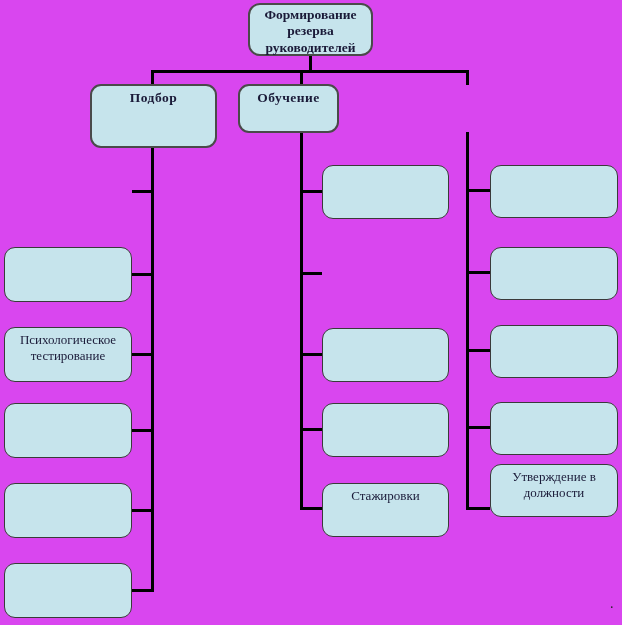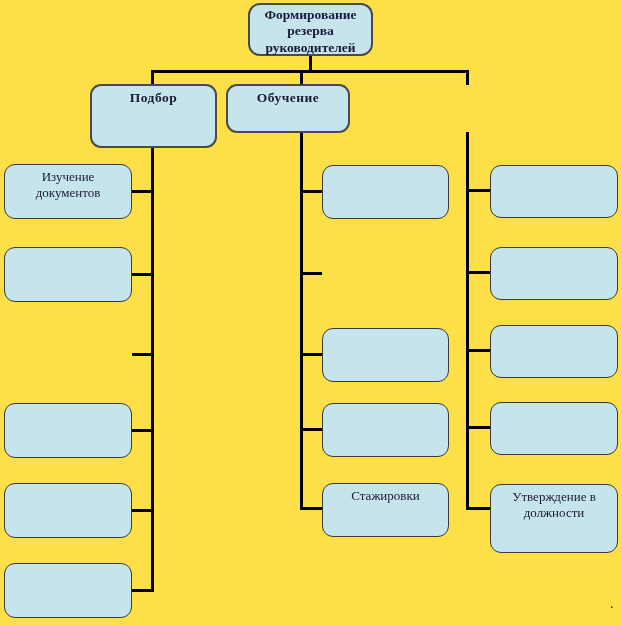--- a/index.html
+++ b/index.html
@@ -5,21 +5,21 @@
   html, body {
     margin: 0;
     padding: 0;
     background: #ffffff;
     font-family: "Liberation Serif", "DejaVu Serif", serif;
   }
   .canvas {
     position: relative;
     width: 622px;
     height: 625px;
-    background: #fde047;
+    background: #d946ef;
     overflow: hidden;
   }
   .node {
     position: absolute;
     box-sizing: border-box;
     background: #c6e4ec;
     color: #1a1a38;
     text-align: center;
     display: flex;
     justify-content: center;
@@ -93,29 +93,29 @@
   <div class="line" style="left:467px; top:426px; width:23px; height:3px;"></div>
   <div class="line" style="left:467px; top:507px; width:23px; height:3px;"></div>
 
   <div class="node root-node" style="left:248px; top:3px; width:125px; height:53px;">
     <span class="lbl" style="padding-top:2px;">Формирование резерва руководителей</span>
   </div>
 
   <div class="node branch-node" style="left:90px; top:84px; width:127px; height:64px;">
     <span class="lbl">Подбор</span>
   </div>
-  <div class="node branch-node" style="left:226px; top:84px; width:124px; height:49px;">
+  <div class="node branch-node" style="left:238px; top:84px; width:101px; height:49px;">
     <span class="lbl">Обучение</span>
   </div>
 
-  <div class="node child-node" style="left:4px; top:164px; width:128px; height:55px;">
-    <span class="lbl">Изучение документов</span>
-  </div>
   <div class="node child-node" style="left:4px; top:247px; width:128px; height:55px;">
     <span class="lbl"></span>
+  </div>
+  <div class="node child-node" style="left:4px; top:327px; width:128px; height:55px;">
+    <span class="lbl">Психологическое тестирование</span>
   </div>
   <div class="node child-node" style="left:4px; top:403px; width:128px; height:55px;">
     <span class="lbl"></span>
   </div>
   <div class="node child-node" style="left:4px; top:483px; width:128px; height:55px;">
     <span class="lbl"></span>
   </div>
   <div class="node child-node" style="left:4px; top:563px; width:128px; height:55px;">
     <span class="lbl"></span>
   </div>
@@ -138,19 +138,19 @@
   </div>
   <div class="node child-node" style="left:490px; top:247px; width:128px; height:53px;">
     <span class="lbl"></span>
   </div>
   <div class="node child-node" style="left:490px; top:325px; width:128px; height:53px;">
     <span class="lbl"></span>
   </div>
   <div class="node child-node" style="left:490px; top:402px; width:128px; height:53px;">
     <span class="lbl"></span>
   </div>
-  <div class="node child-node" style="left:490px; top:484px; width:128px; height:69px;">
+  <div class="node child-node" style="left:490px; top:464px; width:128px; height:53px;">
     <span class="lbl">Утверждение в должности</span>
   </div>
 
   <div class="period" style="left:610px; top:596px;">.</div>
 
 </div>
 
 </body></html>

